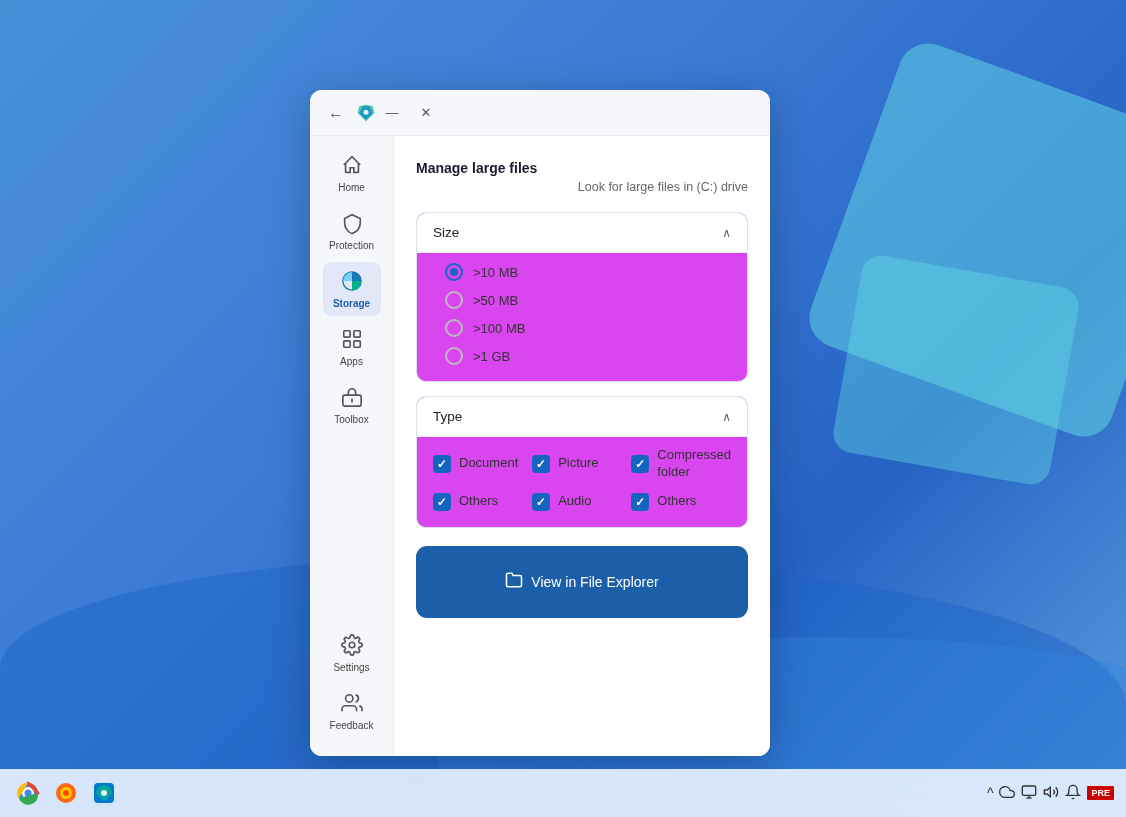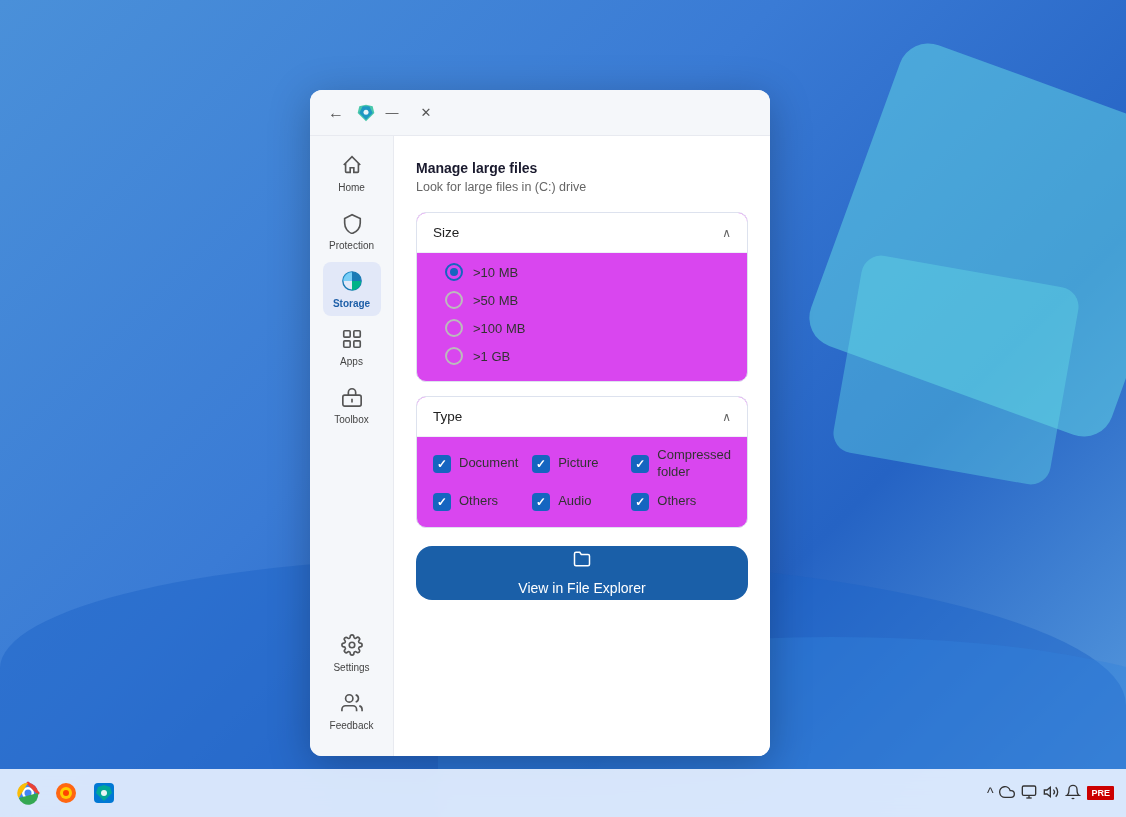--- a/index.html
+++ b/index.html
@@ -219,20 +219,21 @@
     .page-title {
       font-size: 14px;
       font-weight: 700;
       color: #1a1a2e;
       margin-bottom: 4px;
     }
     .page-subtitle {
       font-size: 12.5px;
       color: #666;
       margin-bottom: 18px;
+      text-align: right;
     }
 
     
     .filter-section {
       border: 1px solid #dde2ee;
       border-radius: 10px;
       margin-bottom: 14px;
       overflow: hidden;
       background: #d946ef;
     }
@@ -325,34 +326,33 @@
     }
     .checkbox-label {
       font-size: 13px;
       color: #333;
       line-height: 1.3;
     }
 
     
     .action-btn {
       width: 100%;
-      padding: 4px;
+      padding: 25px;
       background: #1a5fa8;
       color: white;
       border: none;
-      border-radius: 16px;
+      border-radius: 11px;
       font-size: 14px;
       font-weight: 500;
       cursor: pointer;
       display: flex;
       align-items: center;
       justify-content: center;
       gap: 8px;
       margin-top: 18px;
-      flex-direction: column;
     }
     .action-btn-icon {
       font-size: 16px;
     }
 
     
     .logo-svg {
       width: 20px;
       height: 20px;
     }

